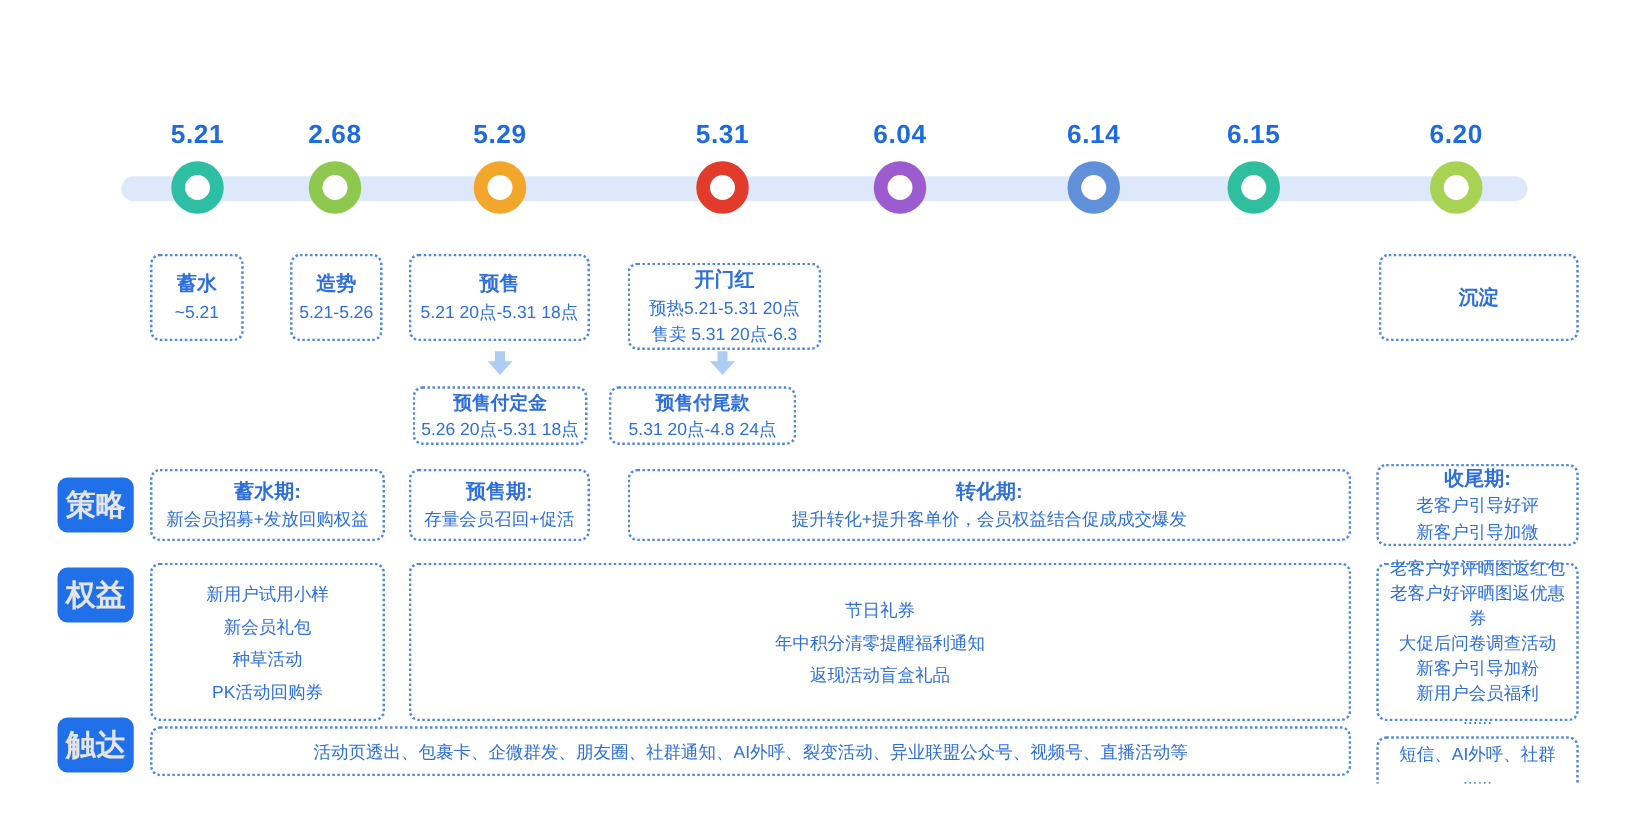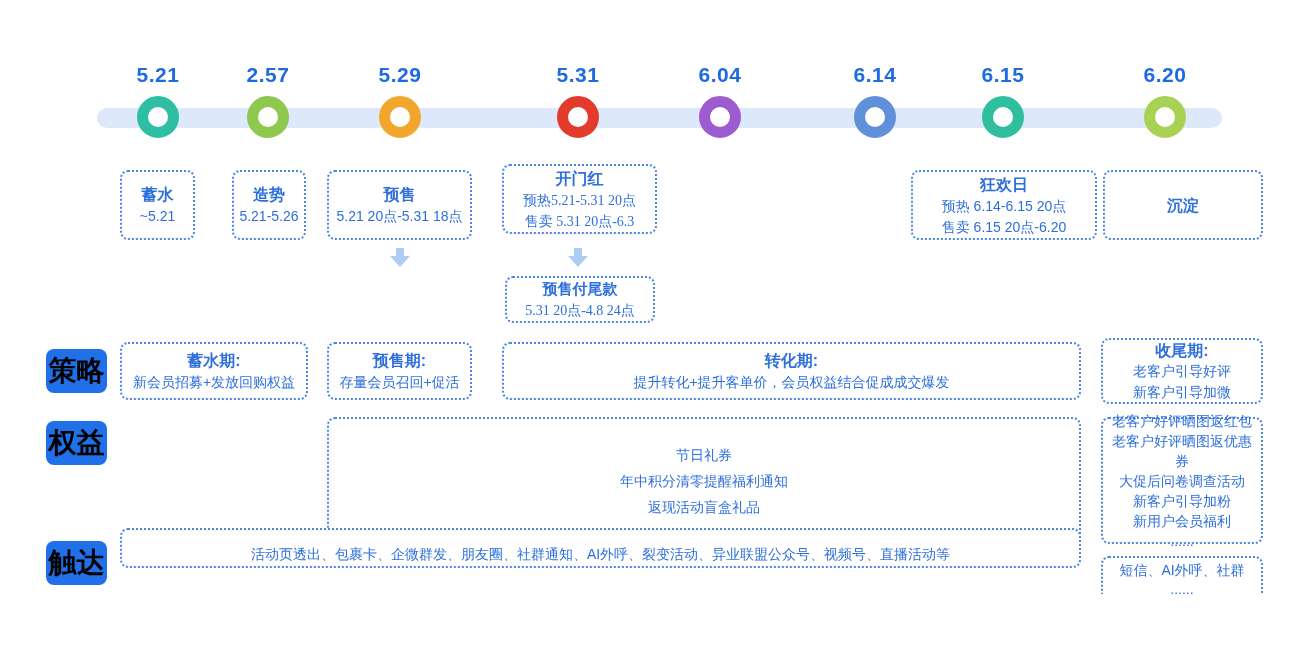--- a/index.html
+++ b/index.html
@@ -1,18 +1,19 @@
 <!DOCTYPE html>
 <html style="--date-text: #1E6BE0; --box-text: #2E6FDC; --border: #4C86E8; --label-bg: #1F70E9; --bar: #DDE9FA; --arrow: #AFCDF3;"><head>
 <meta charset="utf-8">
 <style>
   html,body{margin:0;padding:0;background:#ffffff;}
   .canvas{
     position:relative;width:1310px;height:594px;background:#ffffff;overflow:hidden;
     font-family:"Liberation Sans", sans-serif;
+    margin-top:33px;
   }
   
   .bar{position:absolute;left:97px;top:108px;width:1125px;height:20px;border-radius:10px;background:var(--bar);}
   .milestone{position:absolute;top:60px;width:80px;text-align:center;}
   .m-date{font-size:21px;font-weight:700;line-height:30px;color:var(--date-text);letter-spacing:0.5px;}
   .m-ring{width:20px;height:20px;border:11px solid #999;border-radius:50%;background:#ffffff;margin:6px auto 0;}
   
   .box{
     position:absolute;background:#ffffff;border:2px dotted var(--border);border-radius:8px;
     display:flex;flex-direction:column;align-items:center;justify-content:center;
@@ -20,37 +21,37 @@
   }
   .b-title{font-size:16px;font-weight:700;line-height:23px;white-space:pre-line;}
   .b-title-sm{font-size:15px;font-weight:700;line-height:21px;white-space:pre-line;}
   .b-lines{font-size:14px;font-weight:500;line-height:21px;white-space:pre-line;}
   .lines-lg{font-size:14px;font-weight:500;line-height:26px;white-space:pre-line;}
   .lines-sm{font-size:14px;font-weight:500;line-height:20px;white-space:pre-line;}
   .lines-reach{font-size:14px;font-weight:500;line-height:19px;white-space:pre-line;}
   
   .row-label{
     position:absolute;left:46px;width:61px;height:44px;border-radius:8px;background:var(--label-bg);
-    color:#000000;font-size:28px;font-weight:700;display:flex;align-items:center;justify-content:center;
+    color:#e5e5e5;font-size:24px;font-weight:700;display:flex;align-items:center;justify-content:center;
   }
   .arrow{position:absolute;width:24px;height:24px;}
 </style>
 </head>
 <body>
 
 <div class="canvas">
 
   <div class="bar"></div>
 
   <div class="milestone" style="left:118px">
     <div class="m-date">5.21</div>
     <div class="m-ring" style="border-color: rgb(46, 190, 163);"></div>
   </div>
   <div class="milestone" style="left:228px">
-    <div class="m-date">2.57</div>
+    <div class="m-date">2.68</div>
     <div class="m-ring" style="border-color: rgb(143, 200, 79);"></div>
   </div>
   <div class="milestone" style="left:360px">
     <div class="m-date">5.29</div>
     <div class="m-ring" style="border-color: rgb(243, 166, 44);"></div>
   </div>
   <div class="milestone" style="left:538px">
     <div class="m-date">5.31</div>
     <div class="m-ring" style="border-color: rgb(227, 59, 43);"></div>
   </div>
@@ -76,46 +77,45 @@
     <div class="b-lines">~5.21</div>
   </div>
   <div class="box" style="left:232px;top:170px;width:74px;height:70px;">
     <div class="b-title">造势</div>
     <div class="b-lines">5.21-5.26</div>
   </div>
   <div class="box" style="left:327px;top:170px;width:145px;height:70px;">
     <div class="b-title">预售</div>
     <div class="b-lines">5.21 20点-5.31 18点</div>
   </div>
-  <div class="box" style="left:502px;top:164px;width:155px;height:70px;font-family:Liberation Serif, serif;">
+  <div class="box" style="left:502px;top:177px;width:155px;height:70px;">
     <div class="b-title">开门红</div>
     <div class="b-lines">预热5.21-5.31 20点
 售卖 5.31 20点-6.3</div>
-  </div>
-  <div class="box" style="left:911px;top:170px;width:186px;height:70px;">
-    <div class="b-title">狂欢日</div>
-    <div class="b-lines">预热 6.14-6.15 20点
-售卖 6.15 20点-6.20</div>
   </div>
   <div class="box" style="left:1103px;top:170px;width:160px;height:70px;">
     <div class="b-title">沉淀</div>
   </div>
 
   <div class="arrow" style="left:388px;top:246px;">
     <svg width="24" height="24" viewBox="0 0 24 24">
         <polygon points="8,2 16,2 16,10 22,10 12,21 2,10 8,10" fill="var(--arrow)"></polygon>
       </svg>
   </div>
   <div class="arrow" style="left:566px;top:246px;">
     <svg width="24" height="24" viewBox="0 0 24 24">
         <polygon points="8,2 16,2 16,10 22,10 12,21 2,10 8,10" fill="var(--arrow)"></polygon>
       </svg>
   </div>
 
-  <div class="box" style="left:505px;top:276px;width:150px;height:47px;font-family:Liberation Serif, serif;">
+  <div class="box" style="left:330px;top:276px;width:140px;height:47px;">
+    <div class="b-title-sm">预售付定金</div>
+    <div class="b-lines">5.26 20点-5.31 18点</div>
+  </div>
+  <div class="box" style="left:487px;top:276px;width:150px;height:47px;">
     <div class="b-title-sm">预售付尾款</div>
     <div class="b-lines">5.31 20点-4.8 24点</div>
   </div>
 
   <div class="row-label" style="top:349px;">策略</div>
   <div class="box" style="left:120px;top:342px;width:188px;height:58px;">
     <div class="b-title">蓄水期:</div>
     <div class="b-lines">新会员招募+发放回购权益</div>
   </div>
   <div class="box" style="left:502px;top:342px;width:579px;height:58px;">
@@ -126,36 +126,42 @@
     <div class="b-title">预售期:</div>
     <div class="b-lines">存量会员召回+促活</div>
   </div>
   <div class="box" style="left:1101px;top:338px;width:162px;height:66px;">
     <div class="b-title" style="line-height:21px;">收尾期:</div>
     <div class="b-lines">老客户引导好评
 新客户引导加微</div>
   </div>
 
   <div class="row-label" style="top:421px;">权益</div>
+  <div class="box" style="left:120px;top:417px;width:188px;height:127px;">
+    <div class="lines-lg">新用户试用小样
+新会员礼包
+种草活动
+PK活动回购券</div>
+  </div>
   <div class="box" style="left:327px;top:417px;width:754px;height:127px;">
     <div class="lines-lg">节日礼券
 年中积分清零提醒福利通知
 返现活动盲盒礼品</div>
   </div>
   <div class="box" style="left:1101px;top:417px;width:162px;height:127px;align-items:flex-end;">
     <div class="lines-sm">老客户好评晒图返红包
 老客户好评晒图返优惠券
 大促后问卷调查活动
 新客户引导加粉
 新用户会员福利
 ......</div>
   </div>
 
   <div class="row-label" style="top:541px;">触达</div>
-  <div class="box" style="left:120px;top:528px;width:961px;height:40px;justify-content:flex-end;">
+  <div class="box" style="left:120px;top:548px;width:961px;height:40px;">
     <div class="lines-reach">活动页透出、包裹卡、企微群发、朋友圈、社群通知、AI外呼、裂变活动、异业联盟公众号、视频号、直播活动等</div>
   </div>
   <div class="box" style="left:1101px;top:556px;width:162px;height:47px;">
     <div class="lines-reach">短信、AI外呼、社群
 ......</div>
   </div>
 
 </div>
 
 </body></html>

